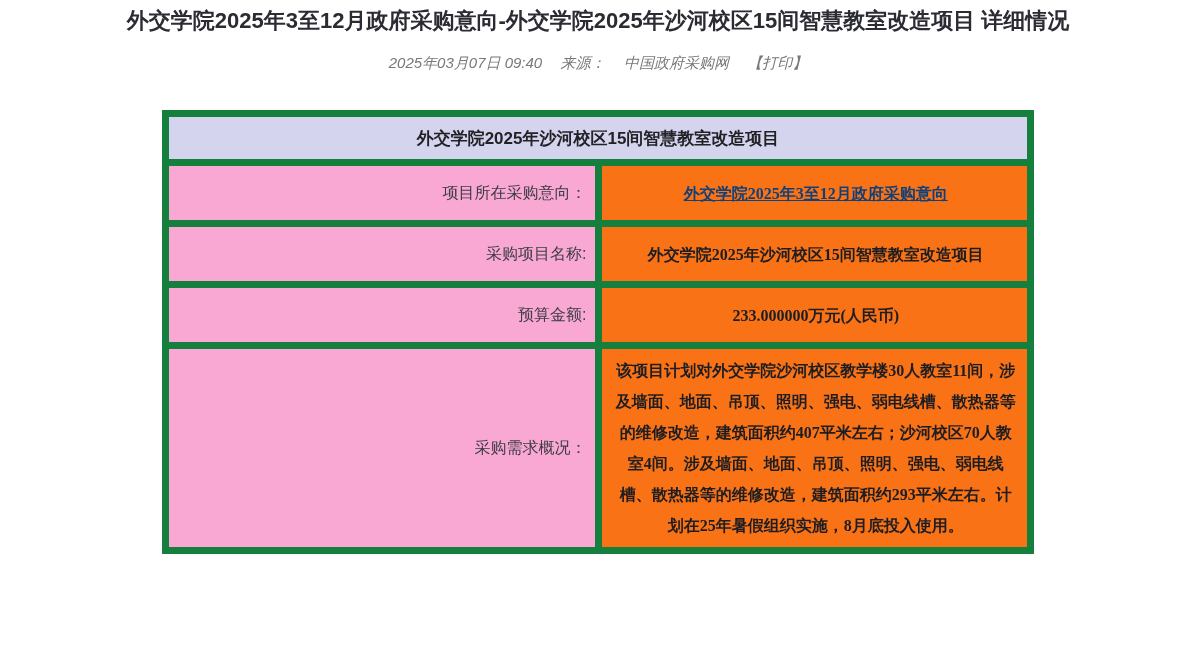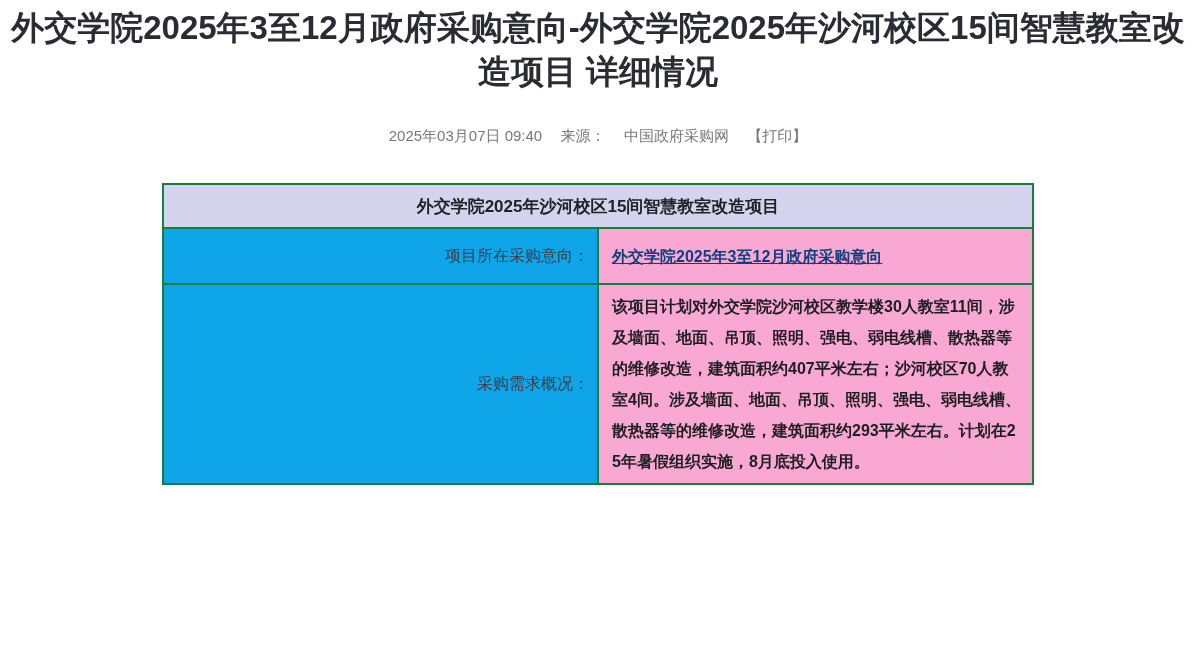--- a/index.html
+++ b/index.html
@@ -12,83 +12,85 @@
     width: 1196px;
     min-height: 670px;
     margin: 0 auto;
     background: #ffffff;
   }
   .page-title {
     margin: 0 auto;
     padding-top: 6px;
     max-width: 1192px;
     text-align: center;
-    font-size: 33px;
+    font-size: 22px;
     font-weight: 700;
     line-height: 1.32;
     color: #2b2b33;
     letter-spacing: 0;
   }
   .meta-line {
-    margin-top: 34px;
+    margin-top: 19px;
     text-align: center;
     font-size: 15px;
     color: #787878;
+    font-style: italic;
   }
   .meta-line .gap { display: inline-block; width: 10px; }
   .print-link {
     color: #787878;
     text-decoration: none;
     cursor: pointer;
   }
   .table-wrap {
     width: 872px;
     margin: 37px auto 0 auto;
   }
   table.detail {
     width: 100%;
     border-collapse: collapse;
     table-layout: fixed;
   }
   table.detail th,
   table.detail td {
-    border: 2px solid #15803d;
+    border: 7px solid #15803d;
   }
   table.detail th.caption {
     background: #d4d4ee;
     height: 42px;
     font-size: 17px;
     font-weight: 700;
     color: #222226;
     text-align: center;
     padding: 0 8px;
   }
   td.cell-label {
     width: 168px;
-    background: #0ea5e9;
+    background: #f9a8d4;
     text-align: right;
     vertical-align: middle;
     padding: 6px 8px 6px 4px;
     font-size: 16px;
     font-weight: 400;
     color: #3c3c44;
     line-height: 30px;
     height: 42px;
   }
   td.cell-value {
-    background: #f9a8d4;
-    text-align: left;
+    background: #f97316;
+    text-align: center;
     vertical-align: middle;
     padding: 6px 10px 6px 13px;
     font-size: 16px;
     font-weight: 700;
     color: #1d1d22;
     line-height: 31px;
     height: 42px;
     word-break: break-all;
+    font-family: Liberation Serif, serif;
   }
   td.cell-value a.value-link {
     color: #10407a;
     font-weight: 700;
     text-decoration: underline;
     cursor: pointer;
   }
 </style>
 </head>
 <body>
@@ -114,21 +116,29 @@
           <th class="caption" colspan="2">外交学院2025年沙河校区15间智慧教室改造项目</th>
         </tr>
       </thead>
       <tbody id="detail-rows">
   <tr>
     <td class="cell-label">项目所在采购意向：</td>
     <td class="cell-value"><a class="value-link">外交学院2025年3至12月政府采购意向</a></td>
   </tr>
 
 
+  <tr>
+    <td class="cell-label">采购项目名称:</td>
+    <td class="cell-value">外交学院2025年沙河校区15间智慧教室改造项目</td>
+  </tr>
 
+  <tr>
+    <td class="cell-label">预算金额:</td>
+    <td class="cell-value">233.000000万元(人民币)</td>
+  </tr>
 
 
   <tr>
     <td class="cell-label">采购需求概况：</td>
     <td class="cell-value">该项目计划对外交学院沙河校区教学楼30人教室11间，涉及墙面、地面、吊顶、照明、强电、弱电线槽、散热器等的维修改造，建筑面积约407平米左右；沙河校区70人教室4间。涉及墙面、地面、吊顶、照明、强电、弱电线槽、散热器等的维修改造，建筑面积约293平米左右。计划在25年暑假组织实施，8月底投入使用。</td>
   </tr>
 
 </tbody>
     </table>
   </div>

